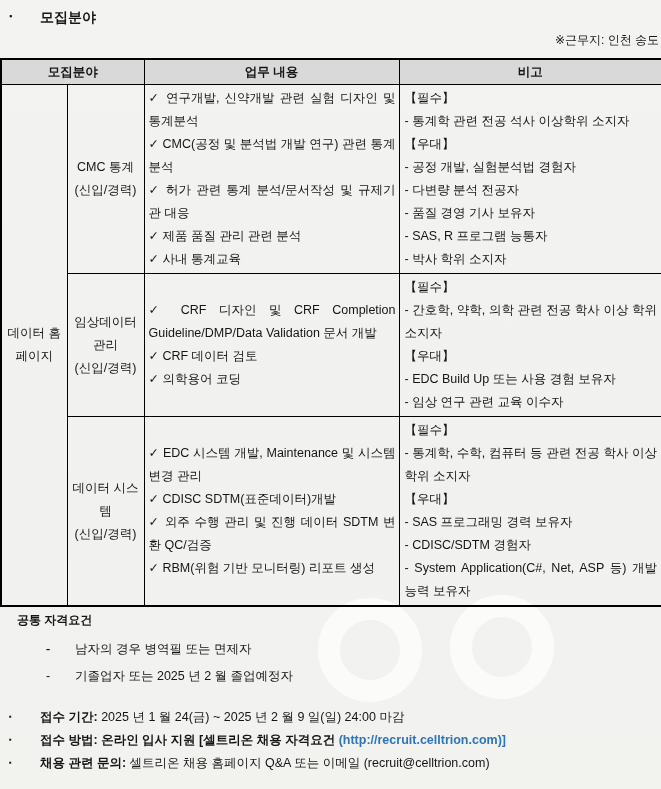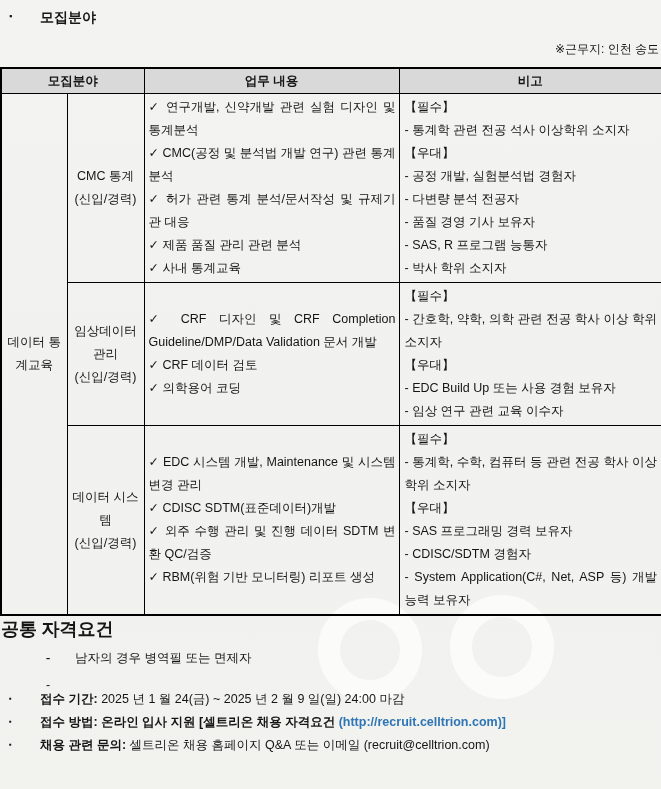--- a/index.html
+++ b/index.html
@@ -25,21 +25,21 @@
   .ring-1 { left: 318px; top: 598px; width: 60px; height: 60px; }
   .ring-2 { left: 450px; top: 595px; width: 60px; height: 60px; }
   .content { position: relative; z-index: 1; }
 
   
   .title-row { padding: 8px 0 0 8px; line-height: 17px; position: relative; }
   .title-row .bullet { position: absolute; left: 9px; top: 12px; font-size: 9px; line-height: 9px; }
   .doc-title { font-weight: bold; font-size: 14px; padding-left: 32px; }
 
   .location-note {
-    margin-top: 15px; line-height: 17px;
+    margin-top: 6px; line-height: 17px;
     text-align: right; padding-right: 2px;
     font-size: 12px;
   }
 
   
   table.recruit {
     margin-top: 9px;
     width: 661px;
     border-collapse: collapse;
     table-layout: fixed;
@@ -73,22 +73,22 @@
     padding: 2px 4px 2px 5px;
   }
   tr.row-1 { height: 187px; }
   tr.row-2 { height: 140px; }
   tr.row-3 { height: 186px; }
   .duty, .remark { text-align: justify; }
   .remark.heading { font-weight: normal; text-align: left; }
 
   
   .qual-heading {
-    margin-top: 5px; padding-left: 1px;
-    font-weight: bold; font-size: 18px; line-height: 17px; font-family: Liberation Serif, serif;
+    margin-top: 5px; padding-left: 17px;
+    font-weight: bold; font-size: 12px; line-height: 17px;
   }
   .qual-list { margin-top: 7px; font-size: 12.5px; }
   .qual-item { position: relative; padding-left: 75px; line-height: 27px; }
   .qual-item .dash { position: absolute; left: 46px; top: 0; }
 
   
   .footer { margin-top: 16px; font-size: 12.5px; }
   .footer-item { position: relative; padding-left: 40px; line-height: 23px; }
   .footer-item .bullet { position: absolute; left: 9px; top: 7px; font-size: 8px; line-height: 8px; }
   .f-label { font-weight: bold; }
@@ -120,21 +120,21 @@
       </colgroup>
       <thead>
         <tr>
           <th colspan="2">모집분야</th>
           <th>업무 내용</th>
           <th>비고</th>
         </tr>
       </thead>
       <tbody>
         <tr class="row-1">
-          <td class="cat-cell" rowspan="3">데이터 통계교육</td>
+          <td class="cat-cell" rowspan="3">데이터 홈페이지</td>
           <td class="field-cell">
             <div>CMC 통계</div>
             <div>(신입/경력)</div>
           </td>
           <td class="duties-cell">
 
           <div class="duty">✓ 연구개발, 신약개발 관련 실험 디자인 및 통계분석</div>
               <div class="duty">✓ CMC(공정 및 분석법 개발 연구) 관련 통계 분석</div>
               <div class="duty">✓ 허가 관련 통계 분석/문서작성 및 규제기관 대응</div>
               <div class="duty">✓ 제품 품질 관리 관련 분석</div>
@@ -204,20 +204,21 @@
           <span class="dash">-</span>
         </div>
 
         <div class="qual-item">
           <span class="dash">-</span>
           <span>남자의 경우 병역필 또는 면제자</span>
         </div>
 
         <div class="qual-item">
           <span class="dash">-</span>
+          <span>기졸업자 또는 2025 년 2 월 졸업예정자</span>
         </div>
       </div>
 
     <div class="footer">
       <div class="footer-item">
         <span class="bullet">▪</span>
         <span class="f-label">접수 기간:</span>
         <span>2025 년 1 월 24(금) ~ 2025 년 2 월 9 일(일) 24:00 마감</span>
       </div>
       <div class="footer-item">

